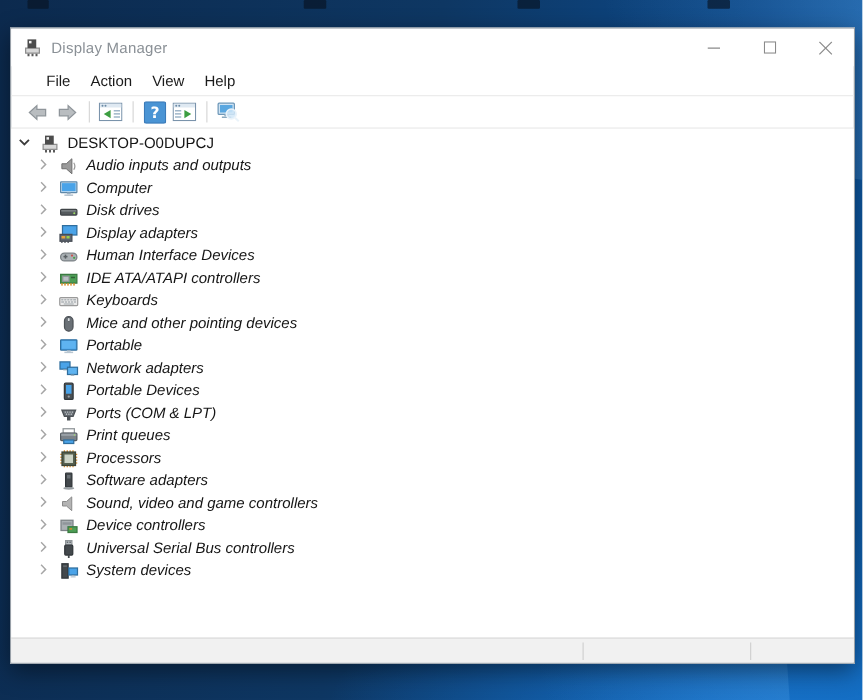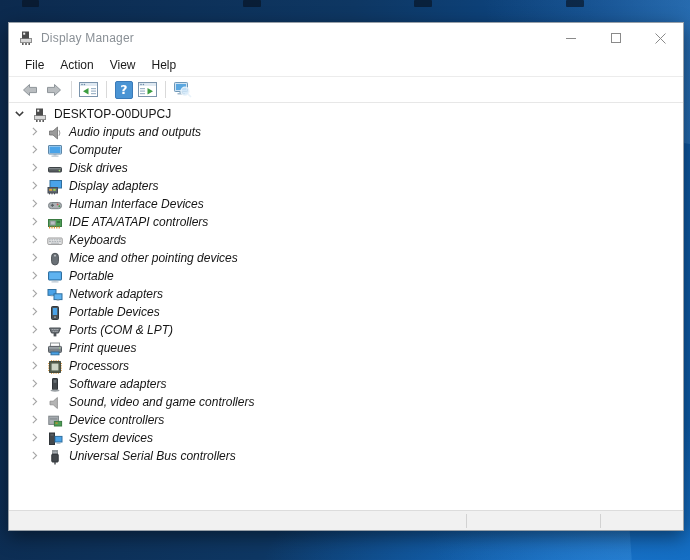--- a/index.html
+++ b/index.html
@@ -37,21 +37,21 @@
     display:flex;flex-direction:column;
   }
   
   .titlebar{height:30px;display:flex;align-items:center;background:#fff;padding-left:9px;flex:0 0 auto;}
   .title-icon{width:16px;height:16px;margin-right:7px;flex:0 0 auto;}
   .title-icon svg,.tree-icon svg,.tb-ic svg,.chevron svg,.cap-ic svg{display:block;}
   .title-text{font-size:12px;color:#8a9096;letter-spacing:0.2px;}
   .caption{margin-left:auto;display:flex;height:100%;}
   .cap-btn{width:45px;height:100%;display:flex;align-items:center;justify-content:center;}
   
-  .menubar{height:23px;display:flex;align-items:center;padding-left:8px;font-size:12px;color:#1b1b1b;flex:0 0 auto;}
+  .menubar{height:23px;display:flex;align-items:center;padding-left:20px;font-size:12px;color:#1b1b1b;flex:0 0 auto;}
   .menu-item{padding:3px 8px;}
   
   .toolbar{height:27px;display:flex;align-items:center;padding-left:9px;flex:0 0 auto;
     border-top:1px solid #ececec;border-bottom:1px solid #e7e7e7;box-sizing:border-box;}
   .tb-btn{width:23px;height:23px;display:flex;align-items:center;justify-content:center;margin-right:1px;}
   .tb-sep{width:1px;height:17px;background:#d9d9d9;margin:0 5px;}
   
   .tree{flex:1 1 auto;background:#fff;padding-top:4px;font-size:12px;color:#151515;overflow:hidden;}
   .tree-row{height:18px;display:flex;white-space:nowrap;}
   .tree-row.root{padding-left:4px;}
@@ -511,46 +511,46 @@
           <span class="tree-label">Device controllers</span>
         </div>
         <div class="tree-row child">
           <span class="chevron">
             <svg width="13" height="13" viewBox="0 0 16 16">
               <path d="M6 3.5 L10.5 8 L6 12.5" fill="none" stroke="#a6a6a6" stroke-width="1.4"></path>
             </svg>
           </span>
           <span class="tree-icon">
             <svg width="16" height="16" viewBox="0 0 16 16">
+              <rect x="5.5" y="1.5" width="5" height="3.6" fill="#b9bfc3" stroke="#8f9598"></rect>
+              <rect x="6.4" y="2.3" width="1.2" height="1" fill="#5a6064"></rect>
+              <rect x="8.5" y="2.3" width="1.2" height="1" fill="#5a6064"></rect>
+              <rect x="4.8" y="5.1" width="6.4" height="7.9" rx="0.8" fill="#43484c" stroke="#303539"></rect>
+              <line x1="8" y1="13" x2="8" y2="15.4" stroke="#43484c" stroke-width="1.4"></line>
+            </svg>
+          </span>
+          <span class="tree-label">Universal Serial Bus controllers</span>
+        </div>
+        <div class="tree-row child">
+          <span class="chevron">
+            <svg width="13" height="13" viewBox="0 0 16 16">
+              <path d="M6 3.5 L10.5 8 L6 12.5" fill="none" stroke="#a6a6a6" stroke-width="1.4"></path>
+            </svg>
+          </span>
+          <span class="tree-icon">
+            <svg width="16" height="16" viewBox="0 0 16 16">
               <rect x="2.5" y="2" width="5" height="11.5" fill="#43484c" stroke="#303539"></rect>
               <rect x="3.5" y="3.4" width="3" height="1" fill="#697075"></rect>
               <rect x="8" y="5.4" width="7" height="5.6" fill="#4aa3e8" stroke="#2f6e9e"></rect>
               <rect x="10.6" y="11" width="1.8" height="1" fill="#9ab0c2"></rect>
               <rect x="9.5" y="12" width="4" height="1" fill="#b9c6d1"></rect>
             </svg>
           </span>
           <span class="tree-label">System devices</span>
         </div>
-        <div class="tree-row child">
-          <span class="chevron">
-            <svg width="13" height="13" viewBox="0 0 16 16">
-              <path d="M6 3.5 L10.5 8 L6 12.5" fill="none" stroke="#a6a6a6" stroke-width="1.4"></path>
-            </svg>
-          </span>
-          <span class="tree-icon">
-            <svg width="16" height="16" viewBox="0 0 16 16">
-              <rect x="5.5" y="1.5" width="5" height="3.6" fill="#b9bfc3" stroke="#8f9598"></rect>
-              <rect x="6.4" y="2.3" width="1.2" height="1" fill="#5a6064"></rect>
-              <rect x="8.5" y="2.3" width="1.2" height="1" fill="#5a6064"></rect>
-              <rect x="4.8" y="5.1" width="6.4" height="7.9" rx="0.8" fill="#43484c" stroke="#303539"></rect>
-              <line x1="8" y1="13" x2="8" y2="15.4" stroke="#43484c" stroke-width="1.4"></line>
-            </svg>
-          </span>
-          <span class="tree-label">Universal Serial Bus controllers</span>
-        </div>
       </div>
 
     <div class="statusbar">
       <span class="sb-text"></span>
       <div class="sb-div d1"></div>
       <div class="sb-div d2"></div>
     </div>
 
   </div>
 </div>

